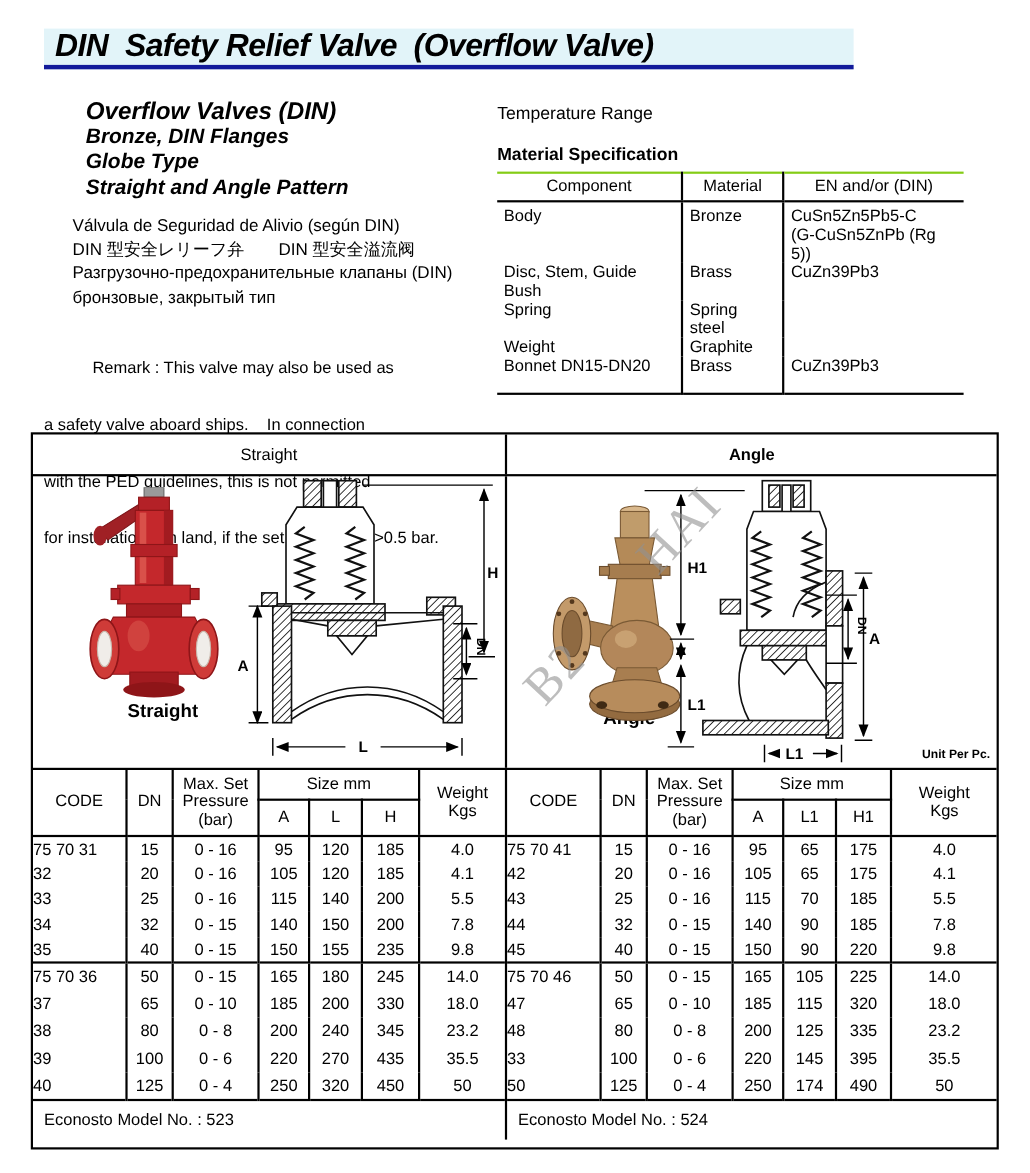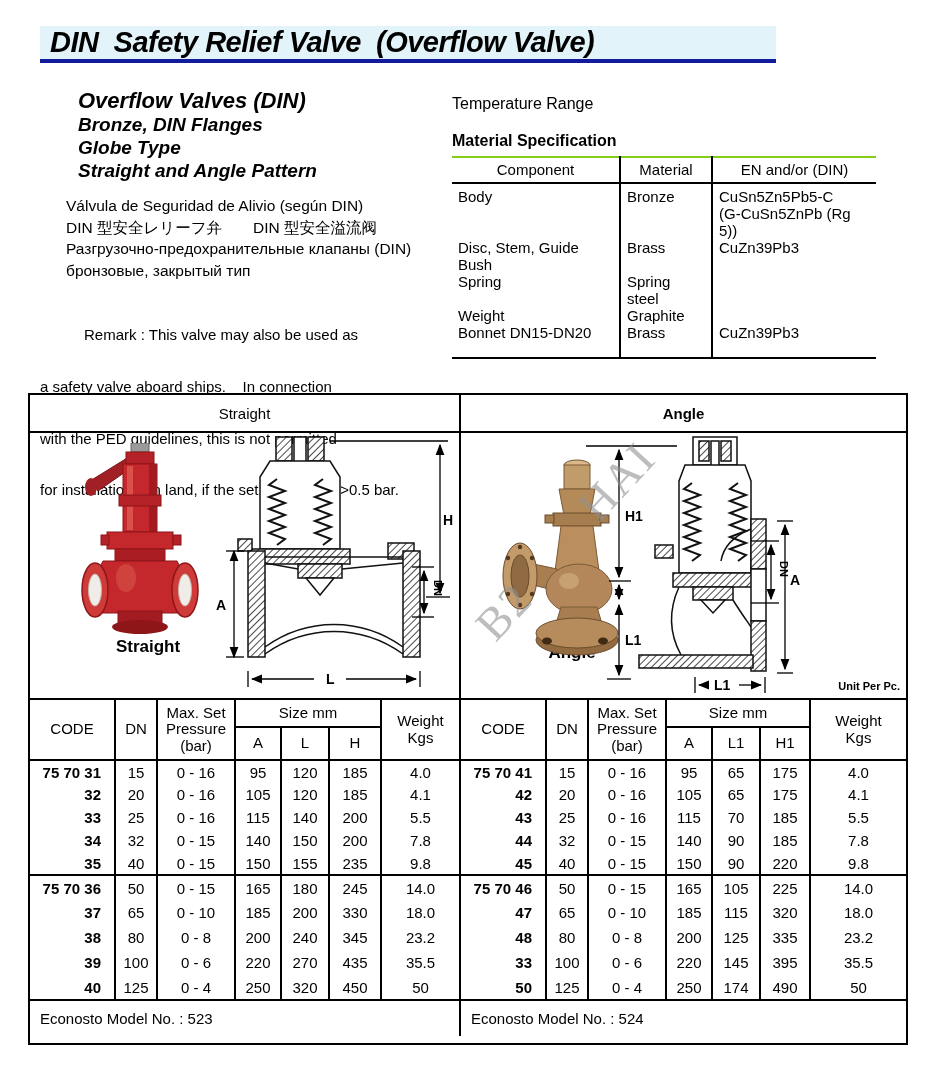--- a/index.html
+++ b/index.html
@@ -65,21 +65,21 @@
   .dtable thead th { border-bottom:2px solid #000; }
   .dtable thead tr.hr1 { height:27px; }
   .dtable thead tr.hr2 { height:33px; }
   .dtable th.brr { border-right:2px solid #000; }
   .dtable tbody td:not(:last-child) { border-right:2px solid #000; }
   .dtable tbody tr { height:23px; }
   .dtable tbody.g2 tr { height:25px; }
   .dtable tbody.g2 tr:first-child td { border-top:2px solid #000; }
   .dtable td { font-size:15px; }
   .dtable td.c { text-align:center; }
-  .dtable td.code { font-weight:bold; text-align:right; padding-right:13px; }
+  .dtable td.code { font-weight:normal; text-align:left; padding-right:13px; }
   .dtable tfoot td { border-top:2px solid #000; height:36px; text-align:left; padding-left:10px; font-size:15px; vertical-align:middle; }
   svg text { font-family:"Liberation Sans", sans-serif; }
 </style>
 </head>
 <body>
 
 <div class="page">
 
   <div class="title-bar">DIN  Safety Relief Valve  (Overflow Valve)</div>
 

